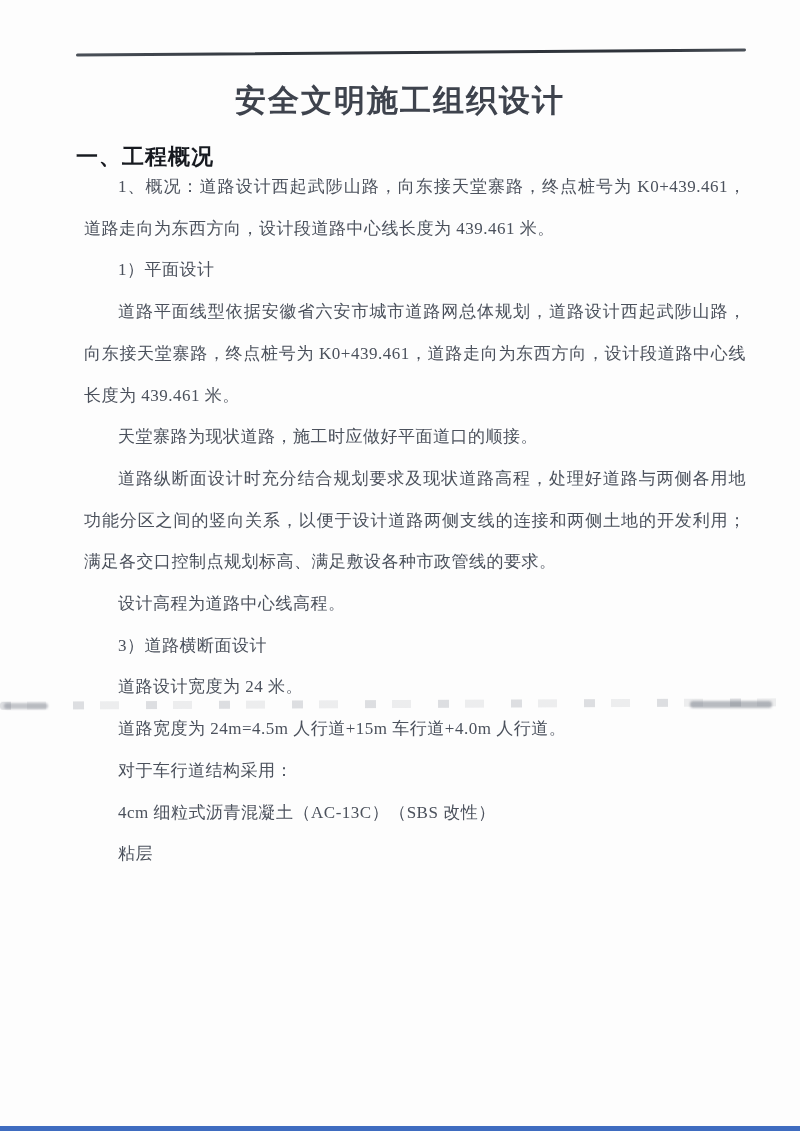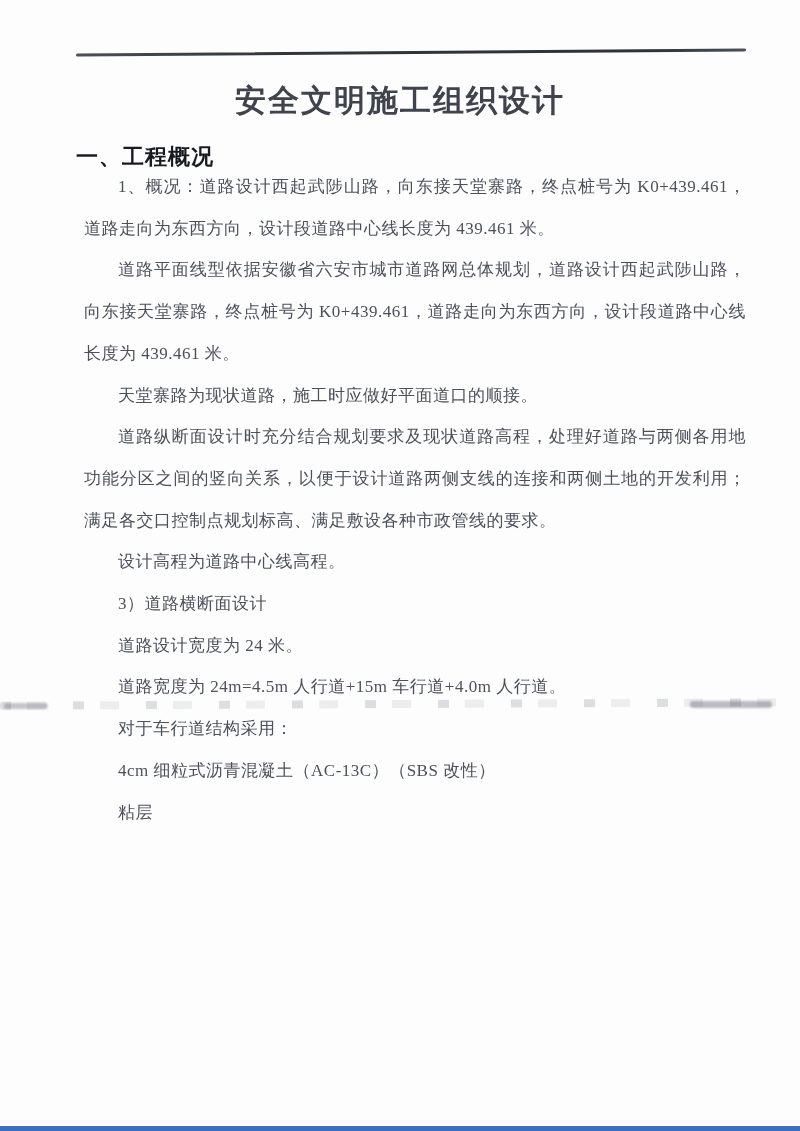--- a/index.html
+++ b/index.html
@@ -113,20 +113,21 @@
 <div class="page">
 
   <div class="top-rule"></div>
 
   <div class="doc-title">安全文明施工组织设计</div>
 
   <div class="section-heading">一、工程概况</div>
 
   <div class="content">
     <p>1、概况：道路设计西起武陟山路，向东接天堂寨路，终点桩号为 K0+439.461，道路走向为东西方向，设计段道路中心线长度为 439.461 米。</p>
+    <p>1）平面设计</p>
     <p>道路平面线型依据安徽省六安市城市道路网总体规划，道路设计西起武陟山路，向东接天堂寨路，终点桩号为 K0+439.461，道路走向为东西方向，设计段道路中心线长度为 439.461 米。</p>
     <p>天堂寨路为现状道路，施工时应做好平面道口的顺接。</p>
     <p>道路纵断面设计时充分结合规划要求及现状道路高程，处理好道路与两侧各用地功能分区之间的竖向关系，以便于设计道路两侧支线的连接和两侧土地的开发利用；满足各交口控制点规划标高、满足敷设各种市政管线的要求。</p>
     <p>设计高程为道路中心线高程。</p>
     <p>3）道路横断面设计</p>
     <p>道路设计宽度为 24 米。</p>
     <p>道路宽度为 24m=4.5m 人行道+15m 车行道+4.0m 人行道。</p>
     <p>对于车行道结构采用：</p>
     <p>4cm 细粒式沥青混凝土（AC-13C）（SBS 改性）</p>
     <p>粘层</p>

